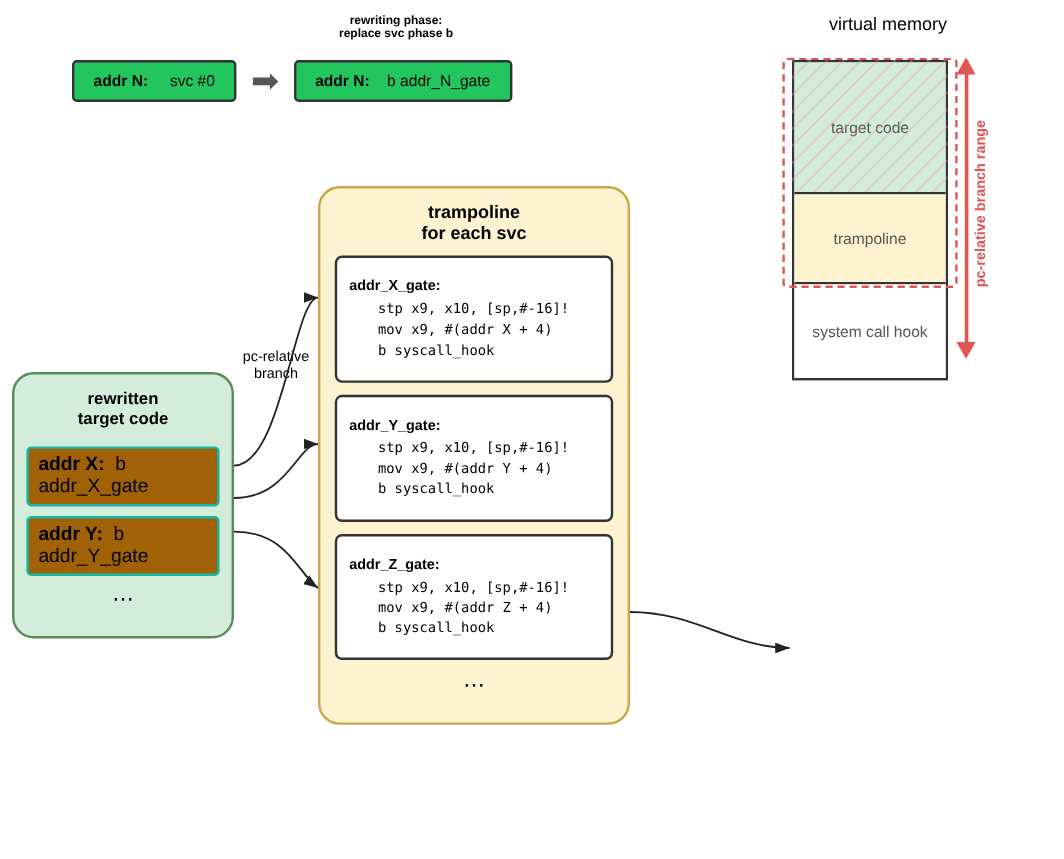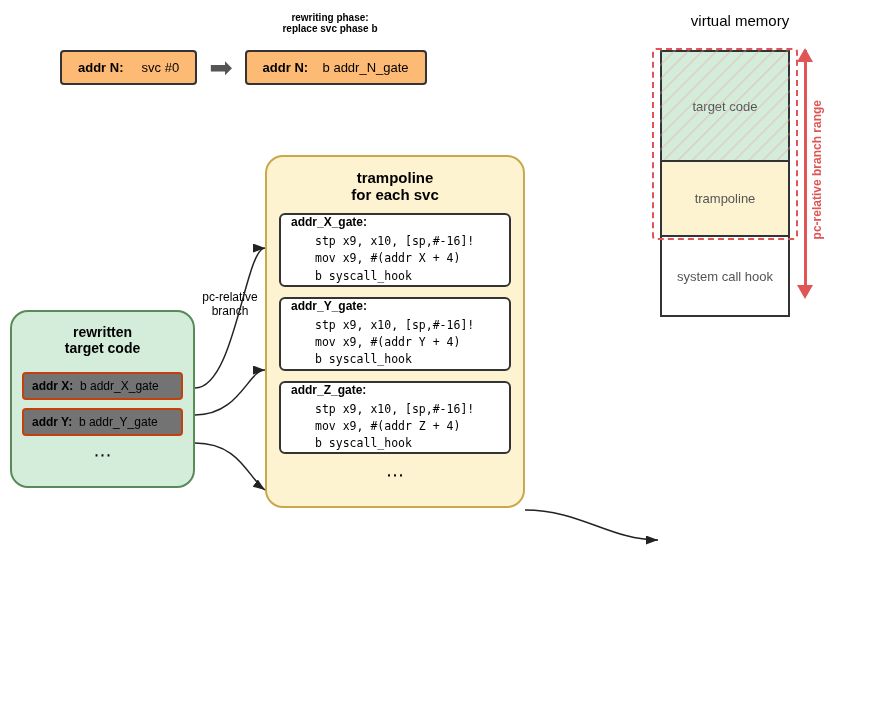--- a/index.html
+++ b/index.html
@@ -30,21 +30,21 @@
       left: 60px;
       display: flex;
       align-items: center;
       gap: 12px;
     }
 
     .instr-box {
       border: 2px solid #333;
       border-radius: 4px;
       padding: 8px 16px;
-      background: #fdba74;
+      background: #22c55e;
       font-size: 13px;
       white-space: nowrap;
     }
 
     .instr-box .addr-label {
       font-weight: bold;
     }
 
     .arrow-right {
       font-size: 28px;
@@ -66,26 +66,26 @@
     }
 
     .rewritten-box .box-title {
       font-weight: bold;
       font-size: 14px;
       text-align: center;
       margin-bottom: 16px;
     }
 
     .rewritten-row {
-      border: 2px solid #c2410c;
+      border: 2px solid #14b8a6;
       border-radius: 4px;
-      background: #737373;
+      background: #a16207;
       padding: 5px 8px;
       margin-bottom: 8px;
-      font-size: 12px;
+      font-size: 16px;
     }
 
     .rewritten-row .addr-label {
       font-weight: bold;
     }
 
     .rewritten-dots {
       text-align: center;
       font-size: 18px;
       margin-top: 4px;
@@ -107,21 +107,21 @@
       font-weight: bold;
       font-size: 15px;
       text-align: center;
       margin-bottom: 10px;
     }
 
     .trampoline-row {
       border: 2px solid #333;
       border-radius: 6px;
       background: #fff;
-      padding: 0 10px;
+      padding: 16px 10px;
       margin-bottom: 10px;
       font-size: 12px;
     }
 
     .trampoline-row .gate-label {
       font-weight: bold;
       margin-bottom: 4px;
     }
 
     .trampoline-row .code-line {

